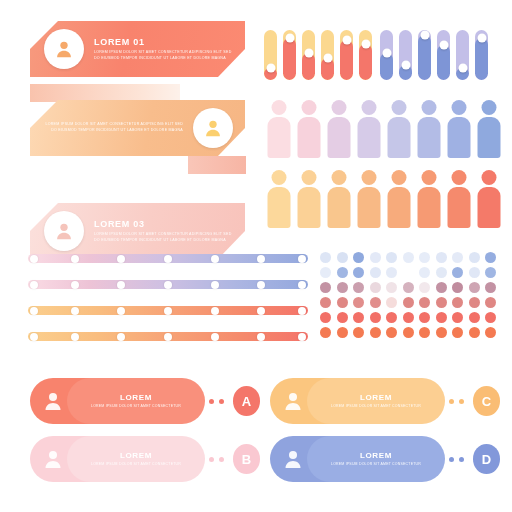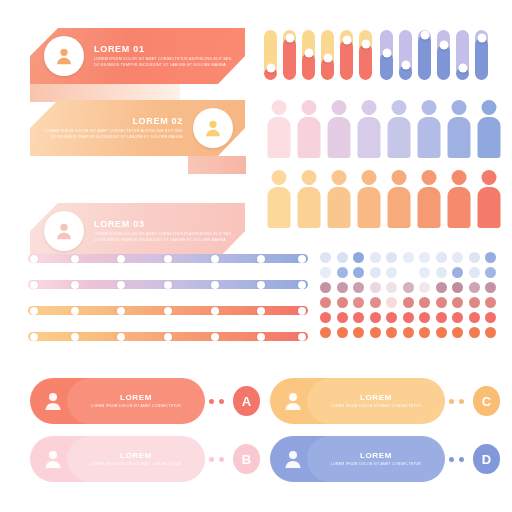--- a/index.html
+++ b/index.html
@@ -3,21 +3,21 @@
 <meta charset="utf-8">
 <style>
   html,body{margin:0;padding:0;background:#ffffff;}
   body{width:512px;height:512px;overflow:hidden;
        font-family:"Liberation Sans","DejaVu Sans",sans-serif;}
   .canvas{position:relative;width:512px;height:512px;background:#fff;}
 
   
   .ribbons{position:absolute;left:0;top:0;width:260px;height:235px;}
   .ribbon{position:absolute;display:flex;align-items:center;box-sizing:border-box;}
-  .rb1{left:30px;top:28px;width:215px;height:56px;
+  .rb1{left:30px;top:21px;width:215px;height:56px;
        background:linear-gradient(100deg,#f79a7e 0%,#f8836d 45%,#fb8a72 100%);
        clip-path:polygon(28px 0,215px 0,215px 28px,188px 56px,0 56px,0 28px);
        padding-left:14px;}
   .rb2{left:30px;top:100px;width:215px;height:56px;
        background:linear-gradient(100deg,#fdd9b4 0%,#f8bd8c 55%,#f6b684 100%);
        clip-path:polygon(28px 0,215px 0,215px 28px,188px 56px,0 56px,0 28px);
        padding-right:12px;flex-direction:row-reverse;}
   .rb3{left:30px;top:172px;width:215px;height:56px;
        background:linear-gradient(100deg,#fbe0dc 0%,#f9cdc6 55%,#f8c3bb 100%);
        clip-path:polygon(28px 0,215px 0,215px 28px,188px 56px,0 56px,0 28px);
@@ -120,21 +120,20 @@
     </div>
 
     <div class="ribbon rb2">
       <div class="rb-avatar">
         <svg width="22" height="22" viewBox="0 0 24 24" aria-hidden="true">
           <circle cx="12" cy="8" r="4" fill="#fbcf6e"></circle>
           <path d="M4.5 21c0-4.2 3.4-7 7.5-7s7.5 2.8 7.5 7z" fill="#fbcf6e"></path>
         </svg>
       </div>
       <div class="rb-text">
-        <div class="rb-title">LOREM 02</div>
         <div class="rb-body">LOREM IPSUM DOLOR SIT AMET CONSECTETUR ADIPISCING ELIT SED DO EIUSMOD TEMPOR INCIDIDUNT UT LABORE ET DOLORE MAGNA</div>
       </div>
     </div>
 
     <div class="ribbon rb3">
       <div class="rb-avatar">
         <svg width="22" height="22" viewBox="0 0 24 24" aria-hidden="true">
           <circle cx="12" cy="8" r="4" fill="#f5c4bb"></circle>
           <path d="M4.5 21c0-4.2 3.4-7 7.5-7s7.5 2.8 7.5 7z" fill="#f5c4bb"></path>
         </svg>

